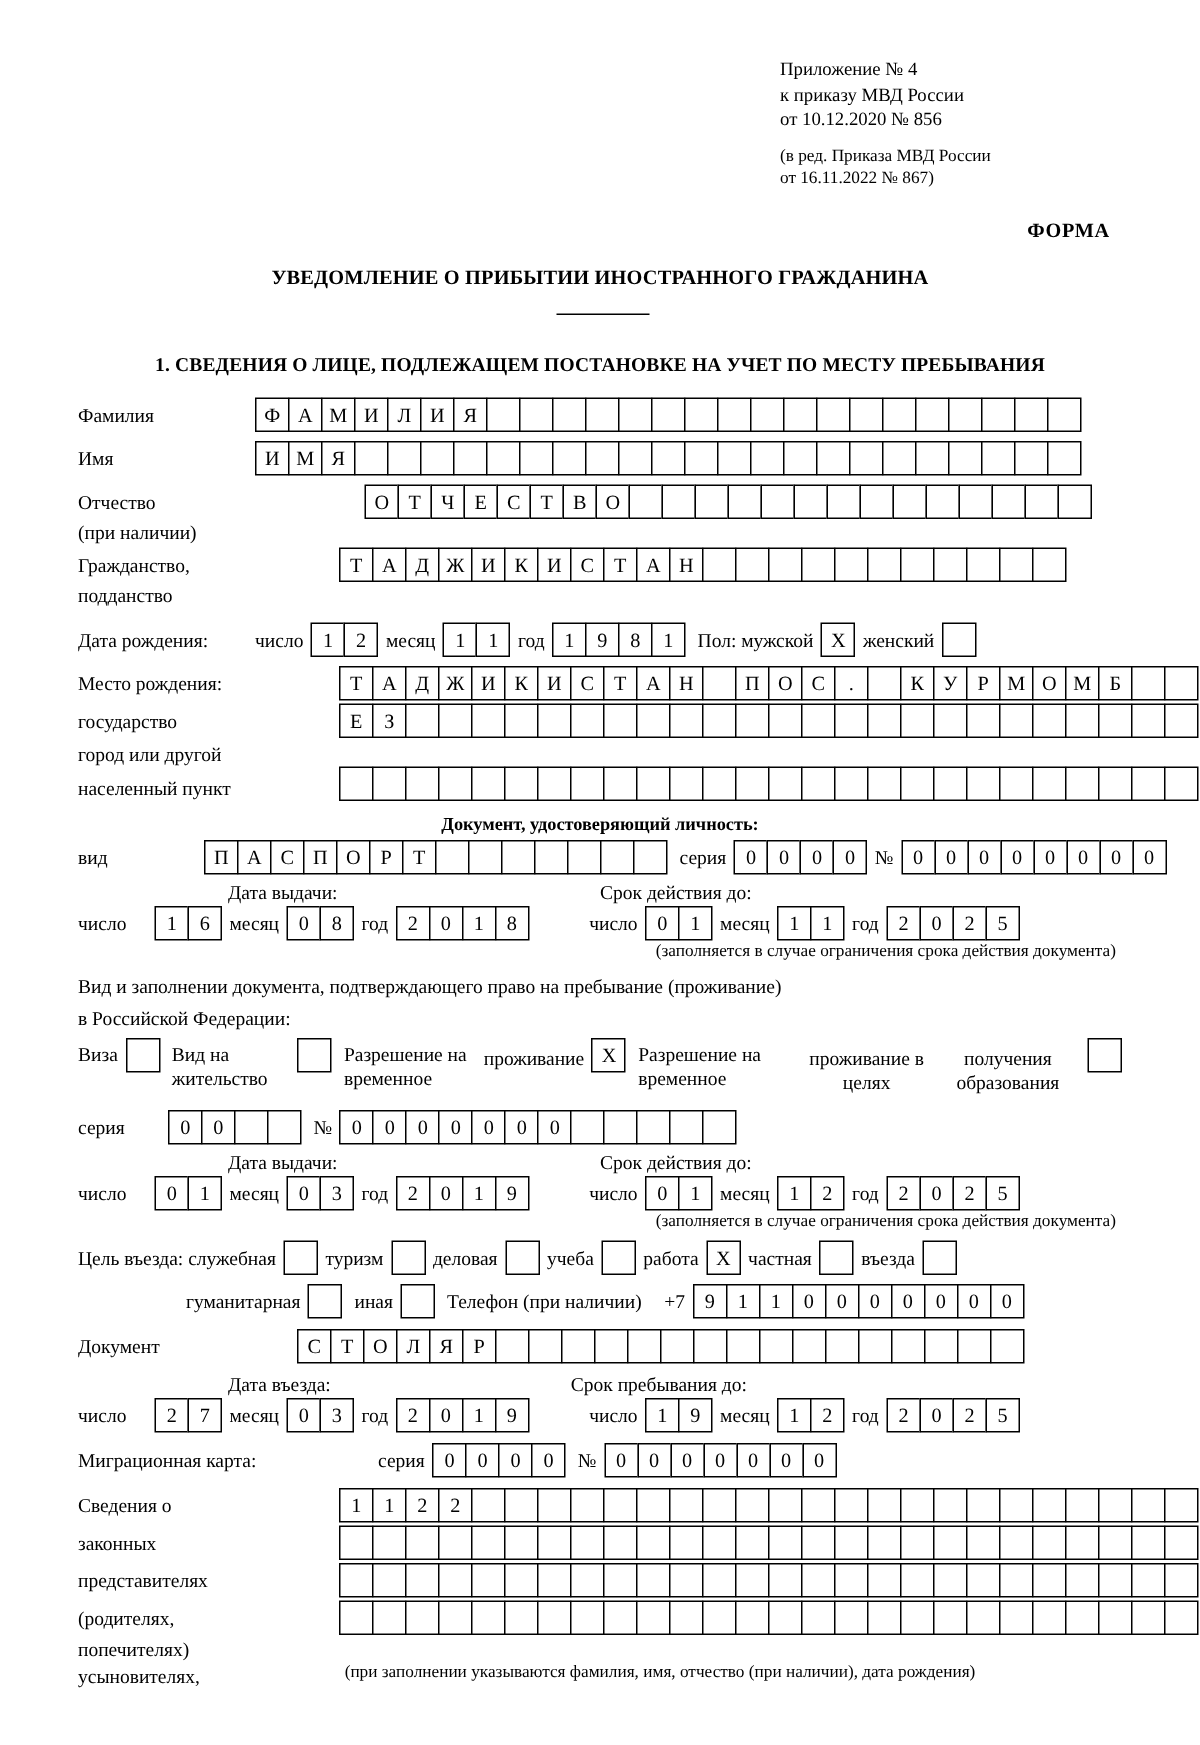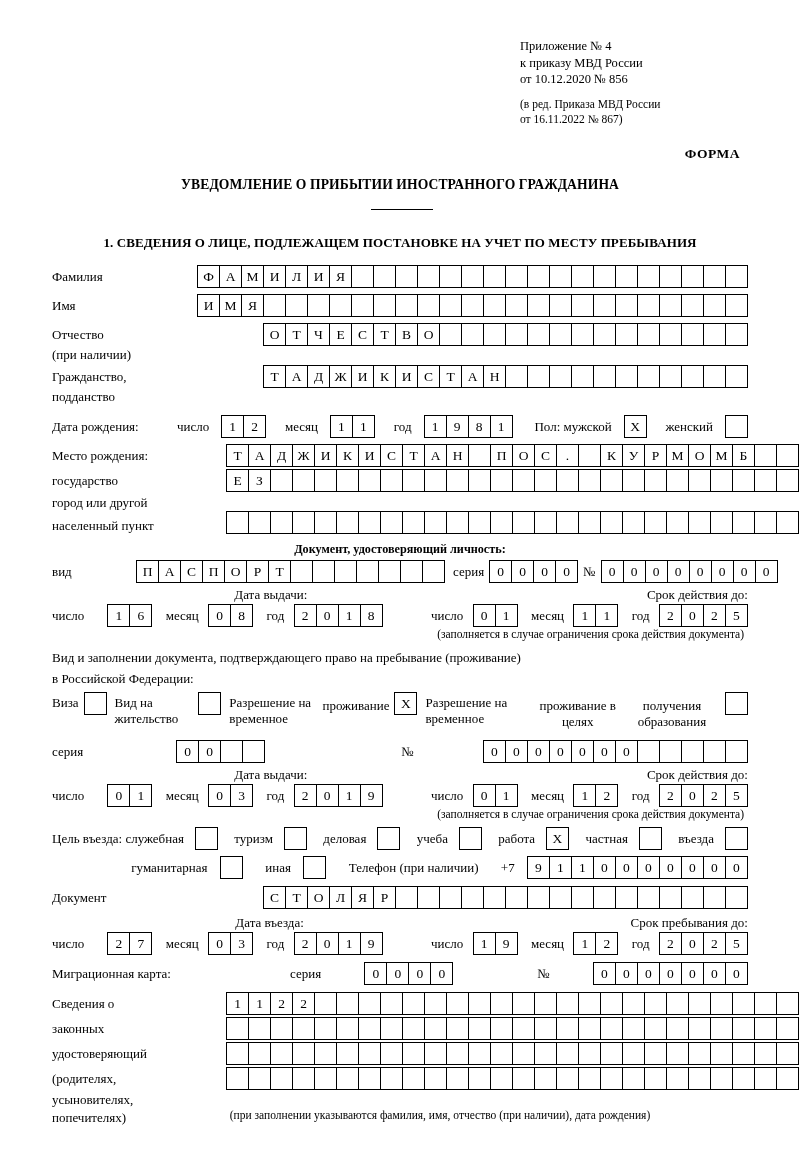--- a/index.html
+++ b/index.html
@@ -13,21 +13,21 @@
   }
   .page{position:relative;width:800px;height:1163px;box-sizing:border-box;padding:40px 52px 0 52px;}
   .hdr-block{position:absolute;right:60px;top:38px;width:220px;font-size:12.5px;line-height:16.5px;}
   .hdr-block .small{font-size:11.5px;line-height:15px;margin-top:9px;}
   .forma{position:absolute;right:60px;top:146px;font-weight:bold;font-size:13.5px;letter-spacing:.5px;}
 
   .title{margin-top:135px;text-align:center;font-weight:bold;font-size:13.6px;line-height:19px;letter-spacing:.1px;}
   .title .ln{display:inline-block;border-bottom:1px solid #000;width:62px;height:14px;vertical-align:-2px;margin-left:4px;}
   .section1{margin-top:22px;text-align:center;font-weight:bold;font-size:13px;letter-spacing:.1px;}
 
-  .row{display:flex;align-items:center;margin-top:6px;font-size:13px;justify-content:space-between;}
+  .row{display:flex;align-items:center;margin-top:6px;font-size:13px;}
   .lbl{font-size:13px;line-height:16px;}
   .boxes{display:flex;}
   .bx{
     width:23px;height:23px;border:1px solid #000;
     box-sizing:border-box;margin-left:-1px;
     font-size:13.5px;line-height:21px;text-align:center;
     font-family:"Liberation Serif", serif;
     background:#fff;
   }
   .bx:first-child{margin-left:0;}
@@ -737,21 +737,21 @@
         <div class="bx"></div>
         <div class="bx"></div>
         <div class="bx"></div>
         <div class="bx"></div>
         <div class="bx"></div>
         <div class="bx"></div>
         <div class="bx"></div>
       </div>
   </div>
   <div class="row" style="margin-top:2px">
-    <div class="colL">удостоверяющий</div>
+    <div class="colL">представителях</div>
     <div class="boxes" style="margin-left:56px">
         <div class="bx"></div>
         <div class="bx"></div>
         <div class="bx"></div>
         <div class="bx"></div>
         <div class="bx"></div>
         <div class="bx"></div>
         <div class="bx"></div>
         <div class="bx"></div>
         <div class="bx"></div>
@@ -798,17 +798,17 @@
         <div class="bx"></div>
         <div class="bx"></div>
         <div class="bx"></div>
         <div class="bx"></div>
         <div class="bx"></div>
         <div class="bx"></div>
         <div class="bx"></div>
         <div class="bx"></div>
       </div>
   </div>
+  <div class="lbl" style="margin-top:2px">попечителях)</div>
   <div class="lbl" style="margin-top:2px">усыновителях,</div>
-  <div class="lbl" style="margin-top:2px">попечителях)</div>
   <div class="small" style="text-align:center;margin-top:-17px;margin-left:80px">(при заполнении указываются фамилия, имя, отчество (при наличии), дата рождения)</div>
 
 </div>
 
 </body></html>

